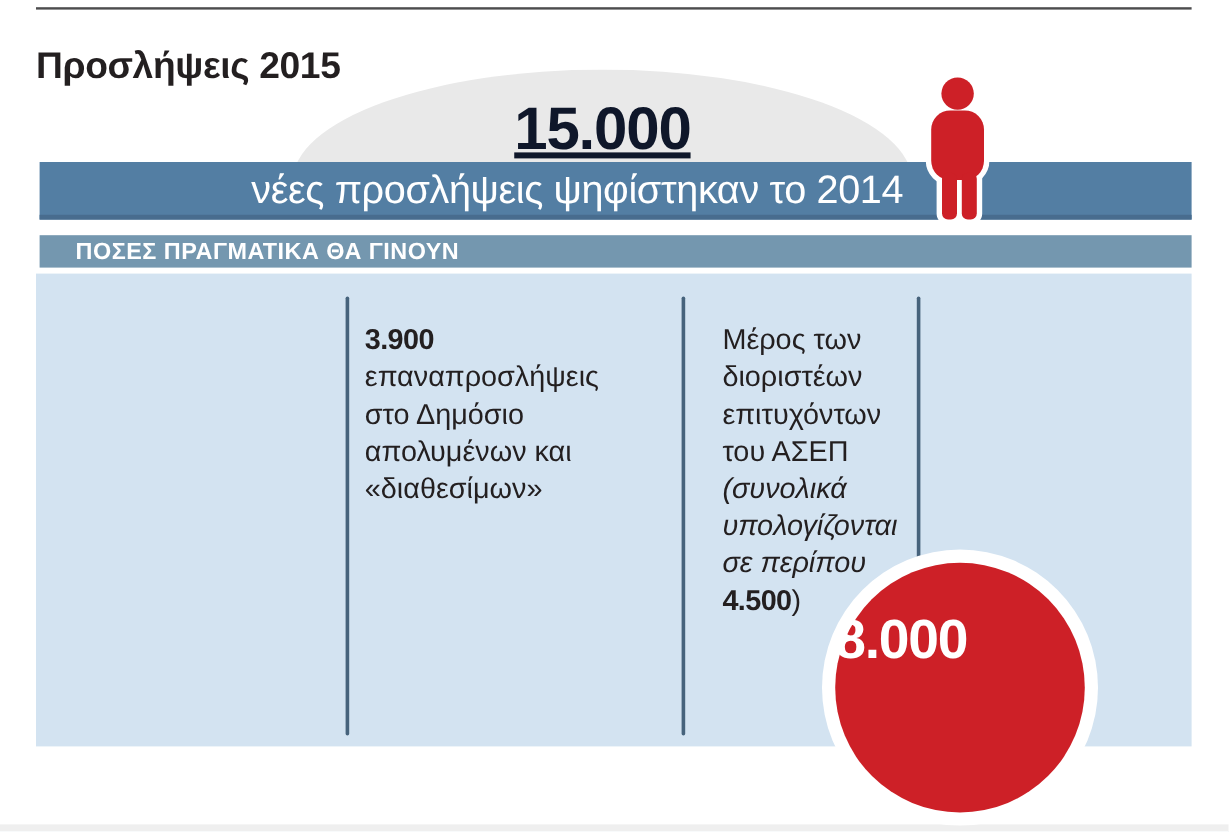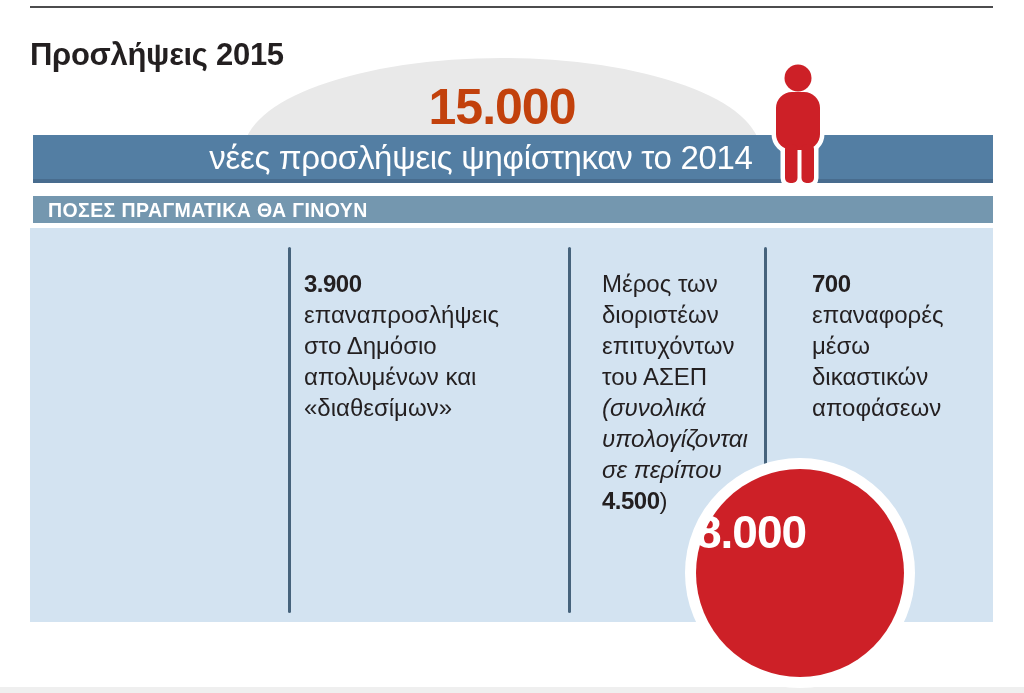--- a/index.html
+++ b/index.html
@@ -10,39 +10,39 @@
   }
   .top-rule{position:absolute;left:30px;top:6px;width:963px;height:2px;background:#4c4c4e;}
   .title{position:absolute;left:30px;top:16px;font-size:31px;font-weight:700;letter-spacing:-0.3px;color:#231f20;}
 
   
   .ellipse-clip{position:absolute;left:244px;top:58px;width:516px;height:77px;overflow:hidden;}
   .ellipse{position:absolute;left:0;top:0;width:516px;height:186px;border-radius:50%;background:#e9e9e9;}
 
   .hero-number{
     position:absolute;left:244px;top:82px;width:516px;text-align:center;
-    font-size:50px;font-weight:700;letter-spacing:-1px;color:#c2410c;line-height:1;
+    font-size:50px;font-weight:700;letter-spacing:-1px;color:#0f172a;line-height:1;text-decoration:underline;
   }
 
   .banner1{
     position:absolute;left:33px;top:135px;width:960px;height:44px;
     background:#537ea3;border-bottom:4px solid #486c8e;
   }
   .banner1-text{
     position:absolute;left:0;top:0;width:896px;height:44px;line-height:46px;
     text-align:center;color:#ffffff;font-size:33px;font-weight:400;letter-spacing:-0.3px;
   }
 
   .person{position:absolute;left:768px;top:56px;z-index:5;}
 
   .banner2{
     position:absolute;left:33px;top:196px;width:960px;height:27px;background:#7497af;
   }
   .banner2-text{
-    display:block;padding-left:15px;line-height:28px;color:#ffffff;
+    display:block;padding-left:30px;line-height:28px;color:#ffffff;
     font-size:19.5px;font-weight:700;letter-spacing:0.4px;
   }
 
   .panel{position:absolute;left:30px;top:228px;width:963px;height:394px;background:#d3e3f1;}
 
   .vrule{position:absolute;width:3px;background:#46637c;border-radius:2px;}
   .vrule1{left:288px;top:247px;height:366px;}
   .vrule2{left:568px;top:247px;height:366px;}
   .vrule3{left:764px;top:247px;height:218px;}
 
@@ -108,21 +108,20 @@
 
   <div class="vrule vrule1"></div>
   <div class="vrule vrule2"></div>
   <div class="vrule vrule3"></div>
 
 
   <p class="col col2"><span class="num">3.900</span><span> επαναπροσλήψεις στο Δημόσιο απολυμένων και «διαθεσίμων»</span></p>
 
   <p class="col col3"><span>Μέρος των διοριστέων επιτυχόντων του ΑΣΕΠ </span><span class="note">(συνολικά υπολογίζονται σε περίπου </span><span class="num">4.500</span><span>)</span></p>
 
-  <p class="col col4"><span class="num">700</span><span> επαναφορές μέσω δικαστικών αποφάσεων</span></p>
 
   <div class="badge">
     <div class="badge-number">8.000</div>
   </div>
 
   <div class="bottom-rule"></div>
 
 </div>
 
 </body></html>

